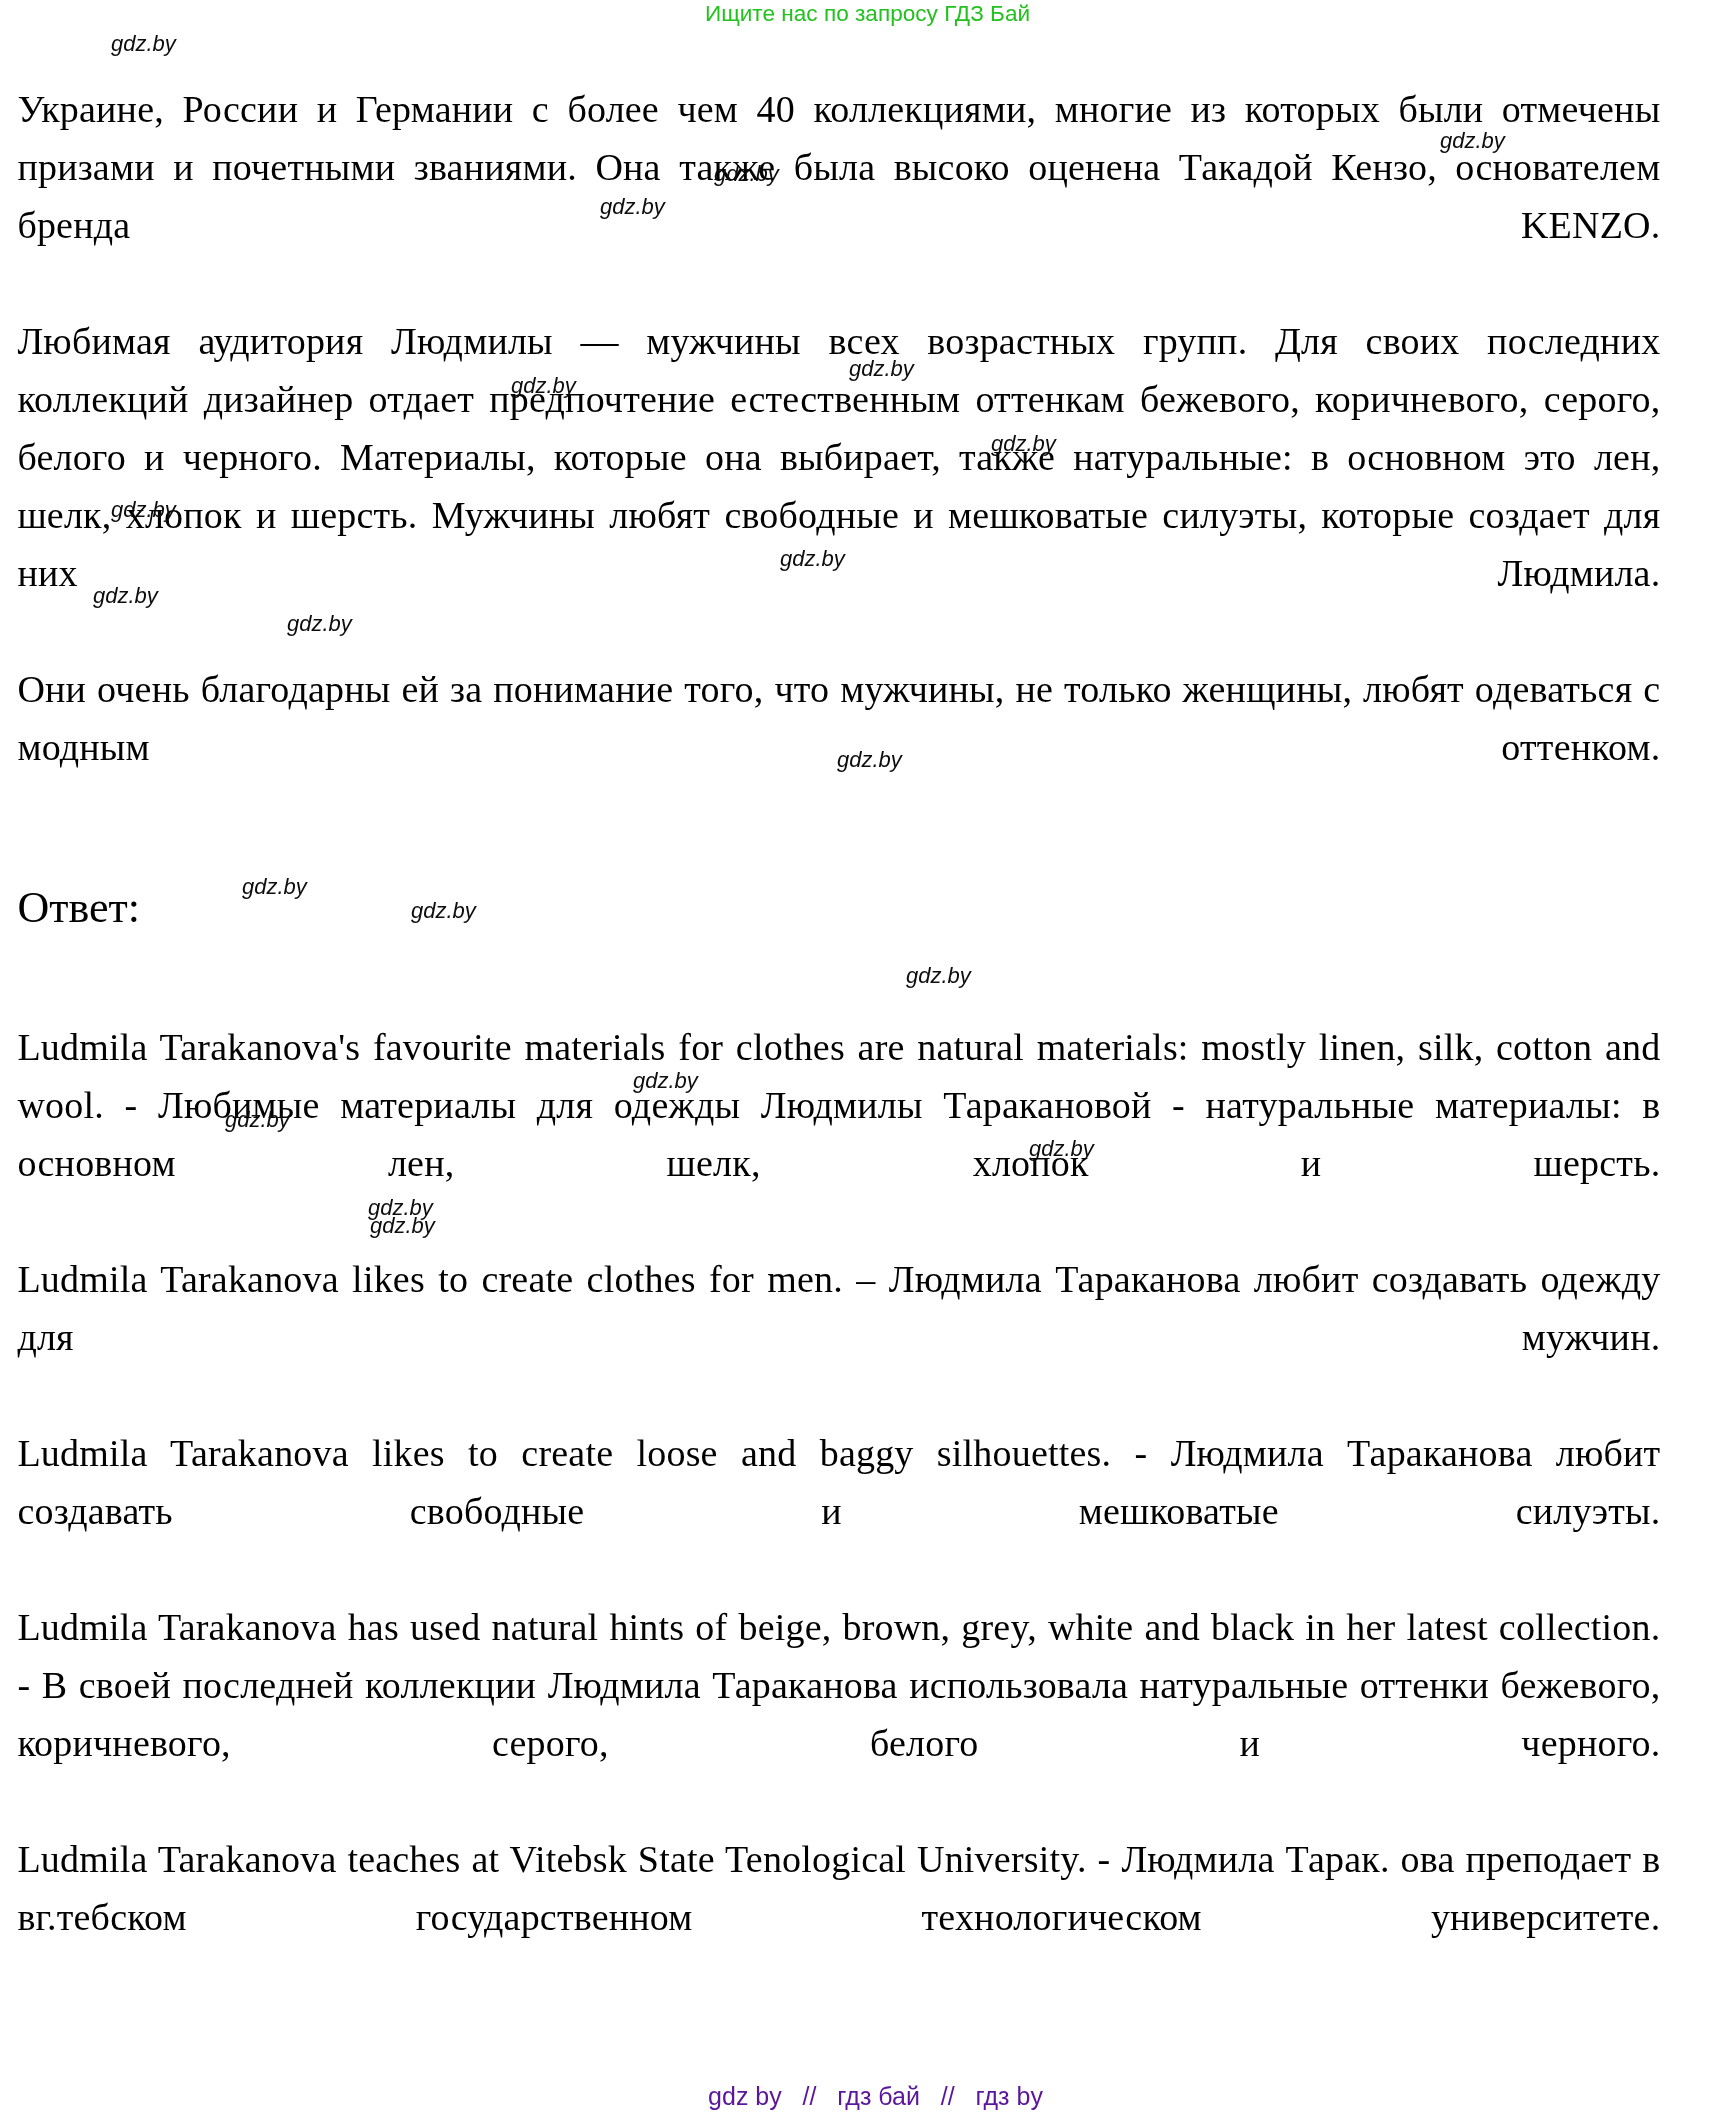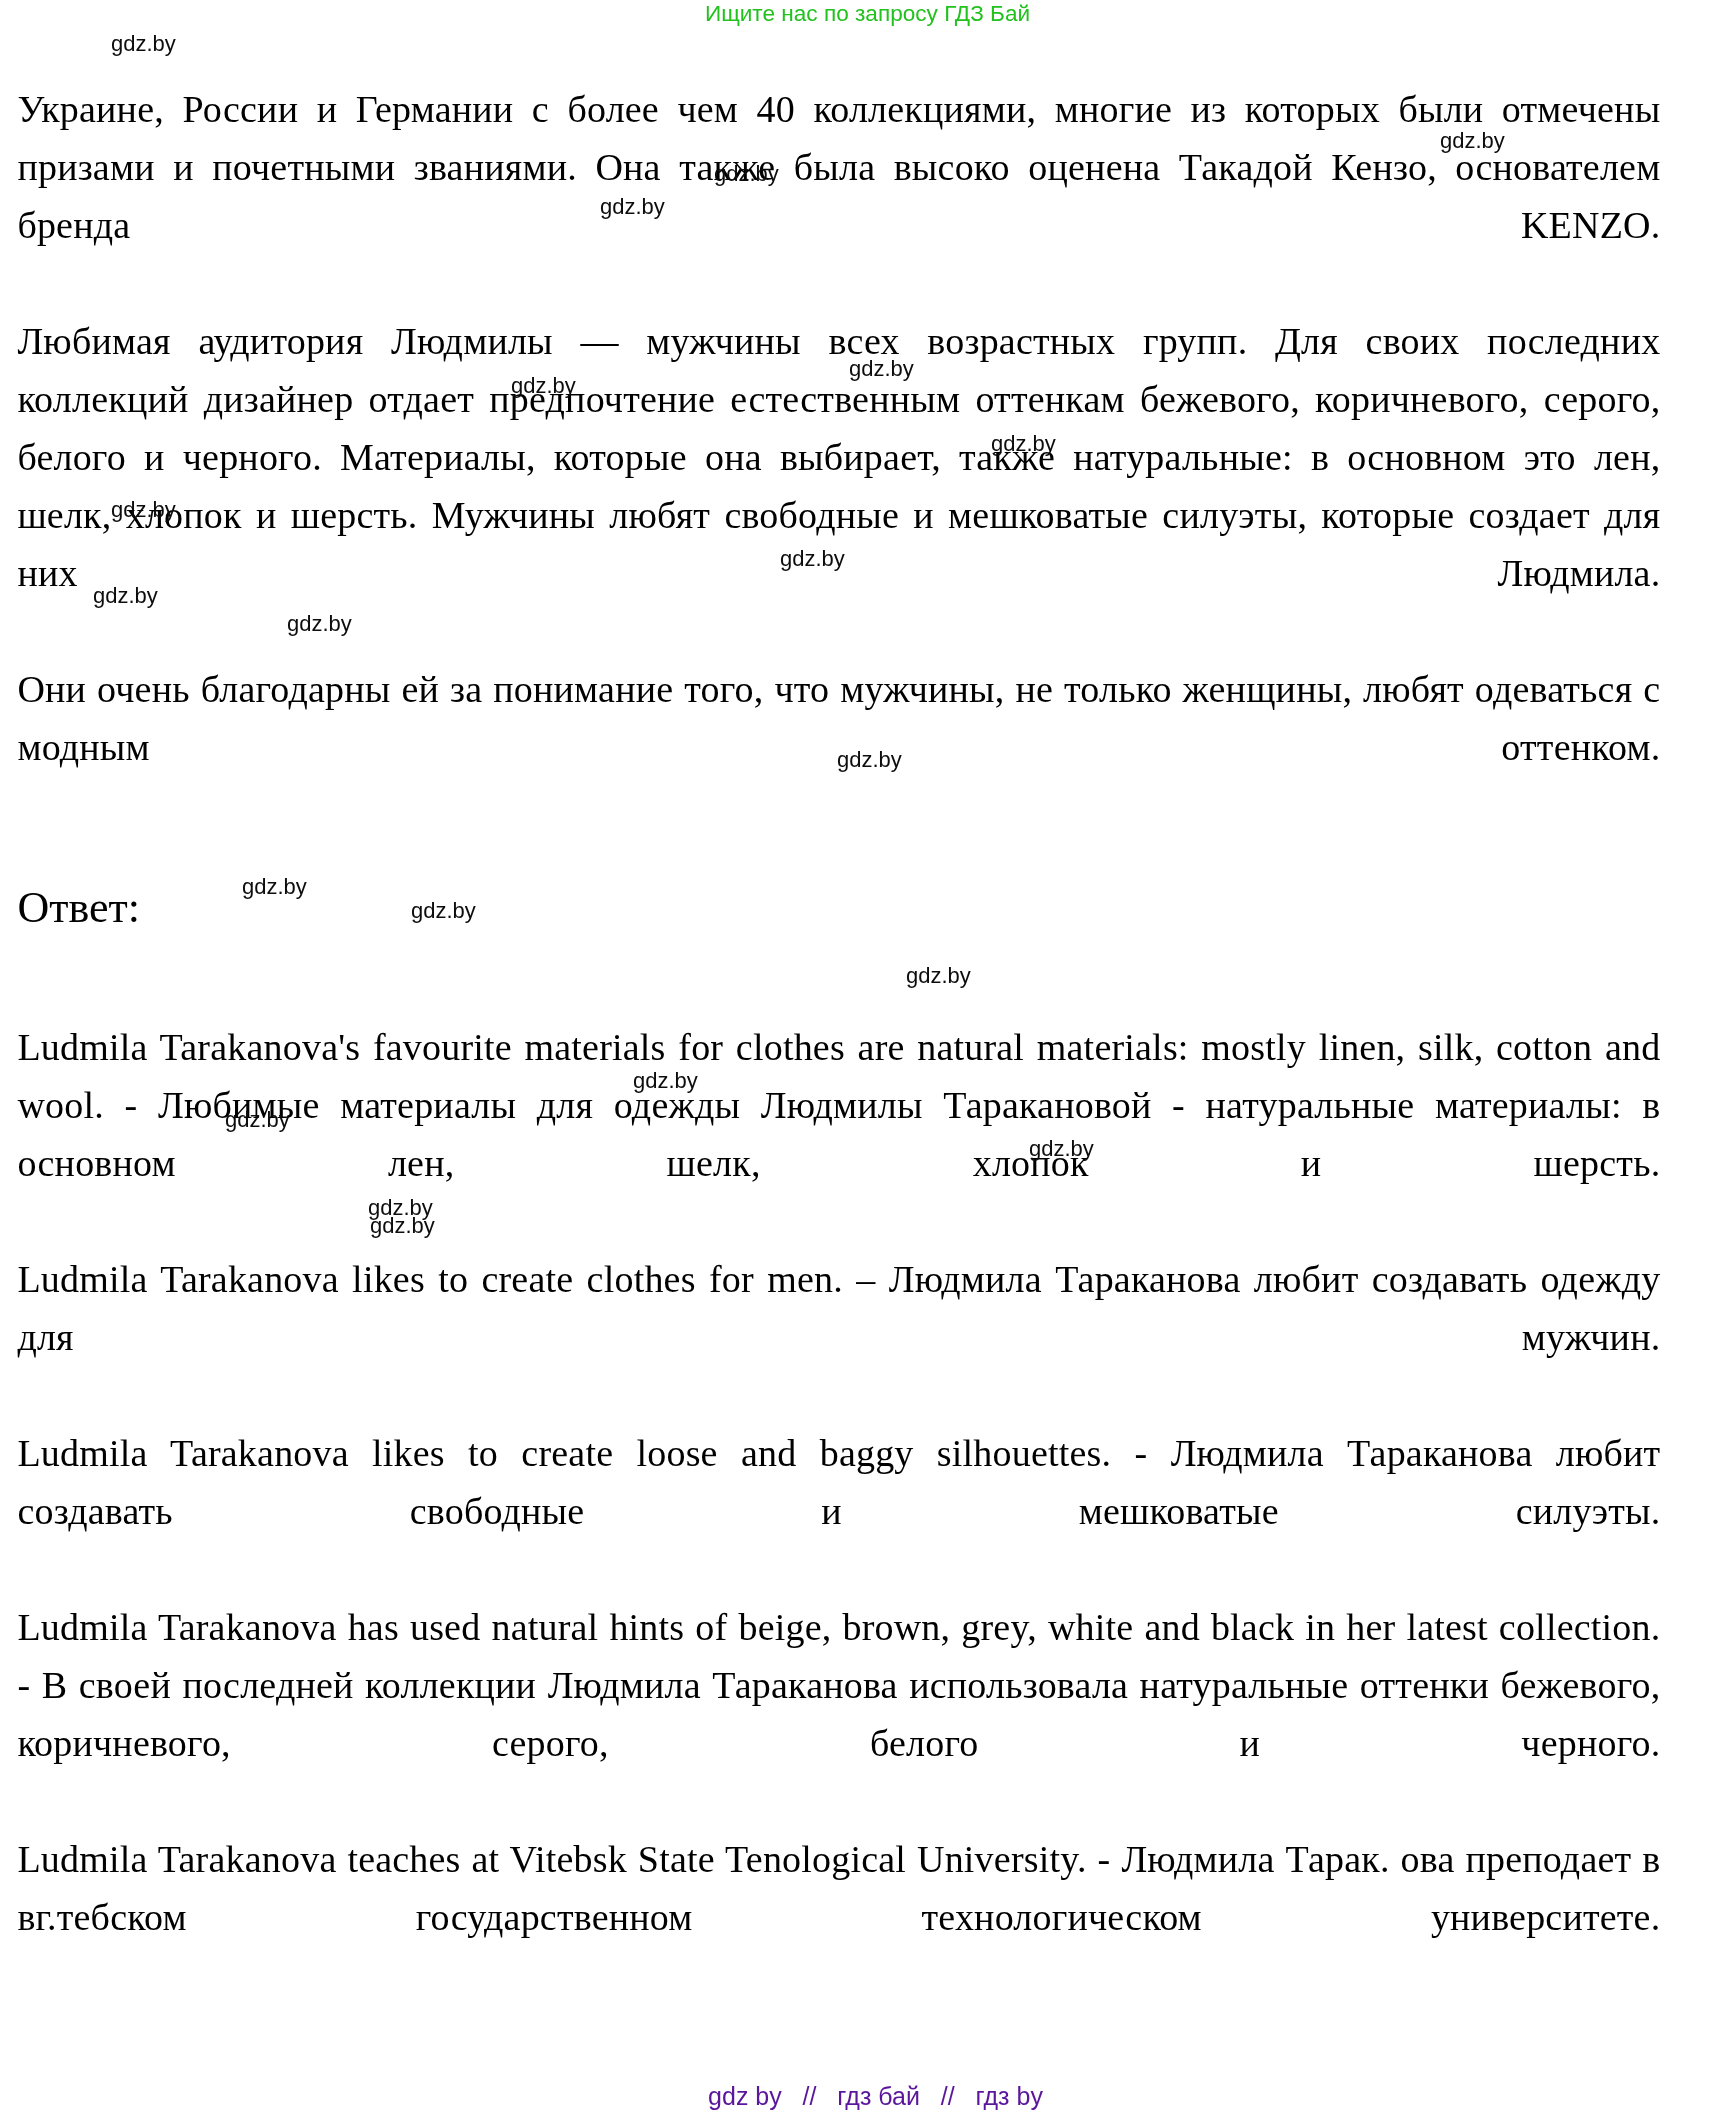--- a/index.html
+++ b/index.html
@@ -70,20 +70,21 @@
   
   .wm {
     position: absolute;
     font-family: "Liberation Sans", "DejaVu Sans", sans-serif;
     font-size: 22px;
     font-weight: 400;
     color: #0d0d0d;
     line-height: 22px;
     white-space: nowrap;
     pointer-events: none;
+    font-style: italic;
   }
 
   
   .footer-links {
     position: absolute;
     left: 8px;
     top: 2082px;
     width: 1735px;
     text-align: center;
     font-family: "Liberation Sans", "DejaVu Sans", sans-serif;

